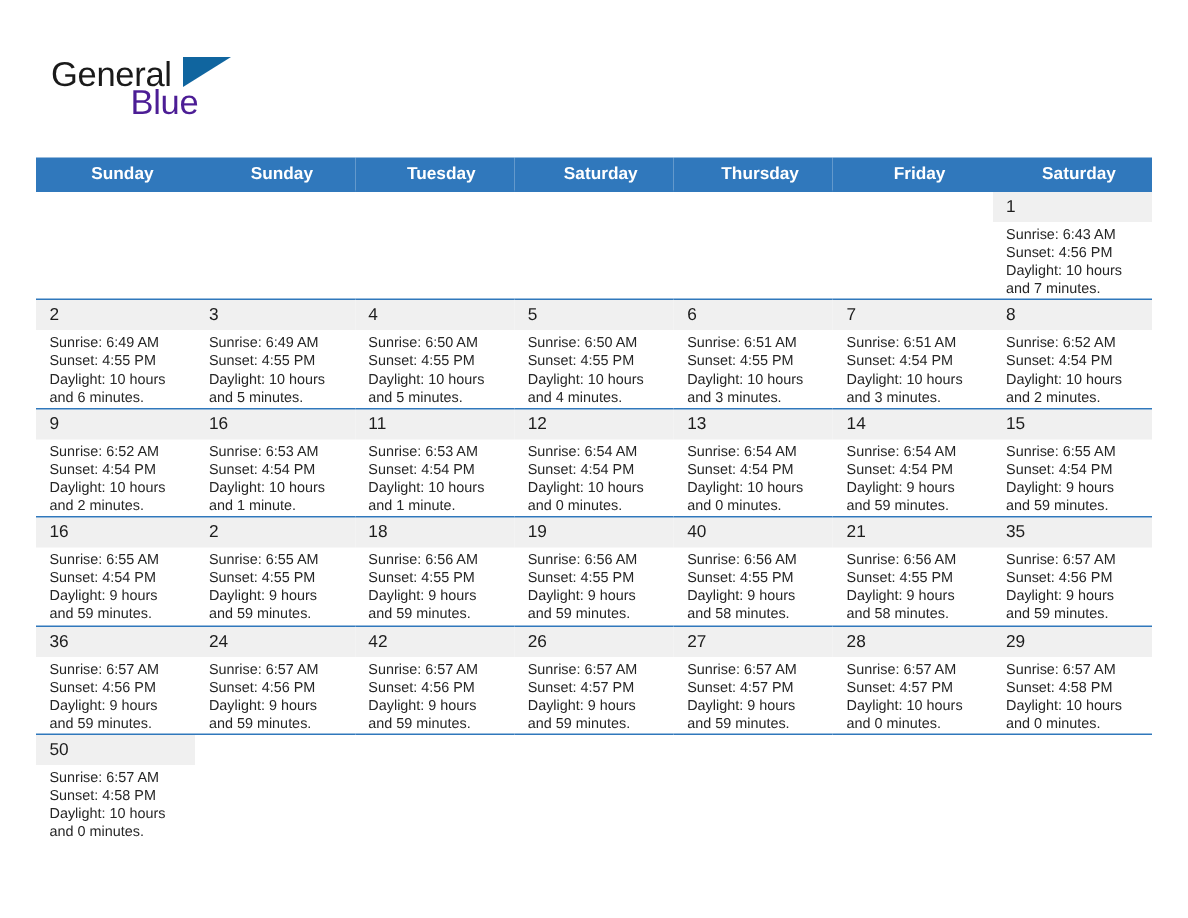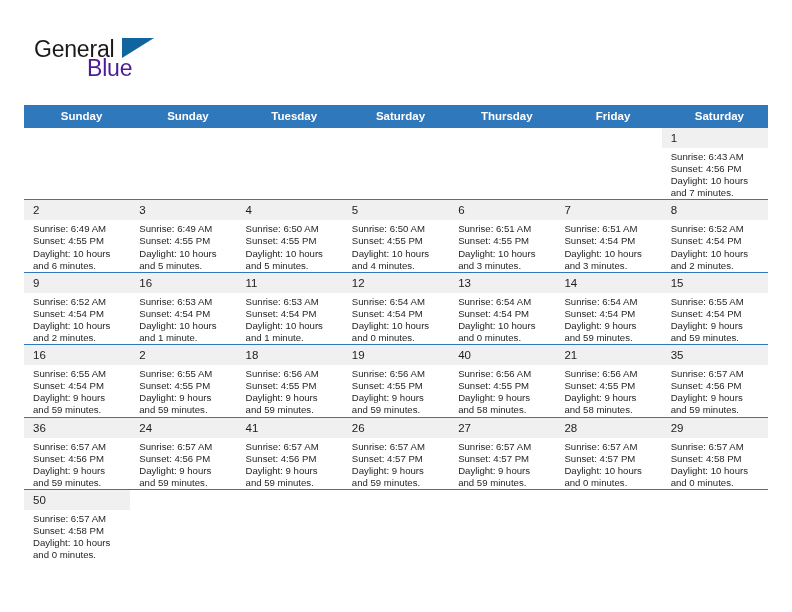--- a/index.html
+++ b/index.html
@@ -406,21 +406,21 @@
           <td>
             <span class="daynum">24</span>
             <div class="lines">
               <div>Sunrise: 6:57 AM</div>
               <div>Sunset: 4:56 PM</div>
               <div>Daylight: 9 hours</div>
               <div>and 59 minutes.</div>
             </div>
           </td>
           <td>
-            <span class="daynum">41</span>
+            <span class="daynum">42</span>
             <div class="lines">
               <div>Sunrise: 6:57 AM</div>
               <div>Sunset: 4:56 PM</div>
               <div>Daylight: 9 hours</div>
               <div>and 59 minutes.</div>
             </div>
           </td>
           <td>
             <span class="daynum">26</span>
             <div class="lines">

